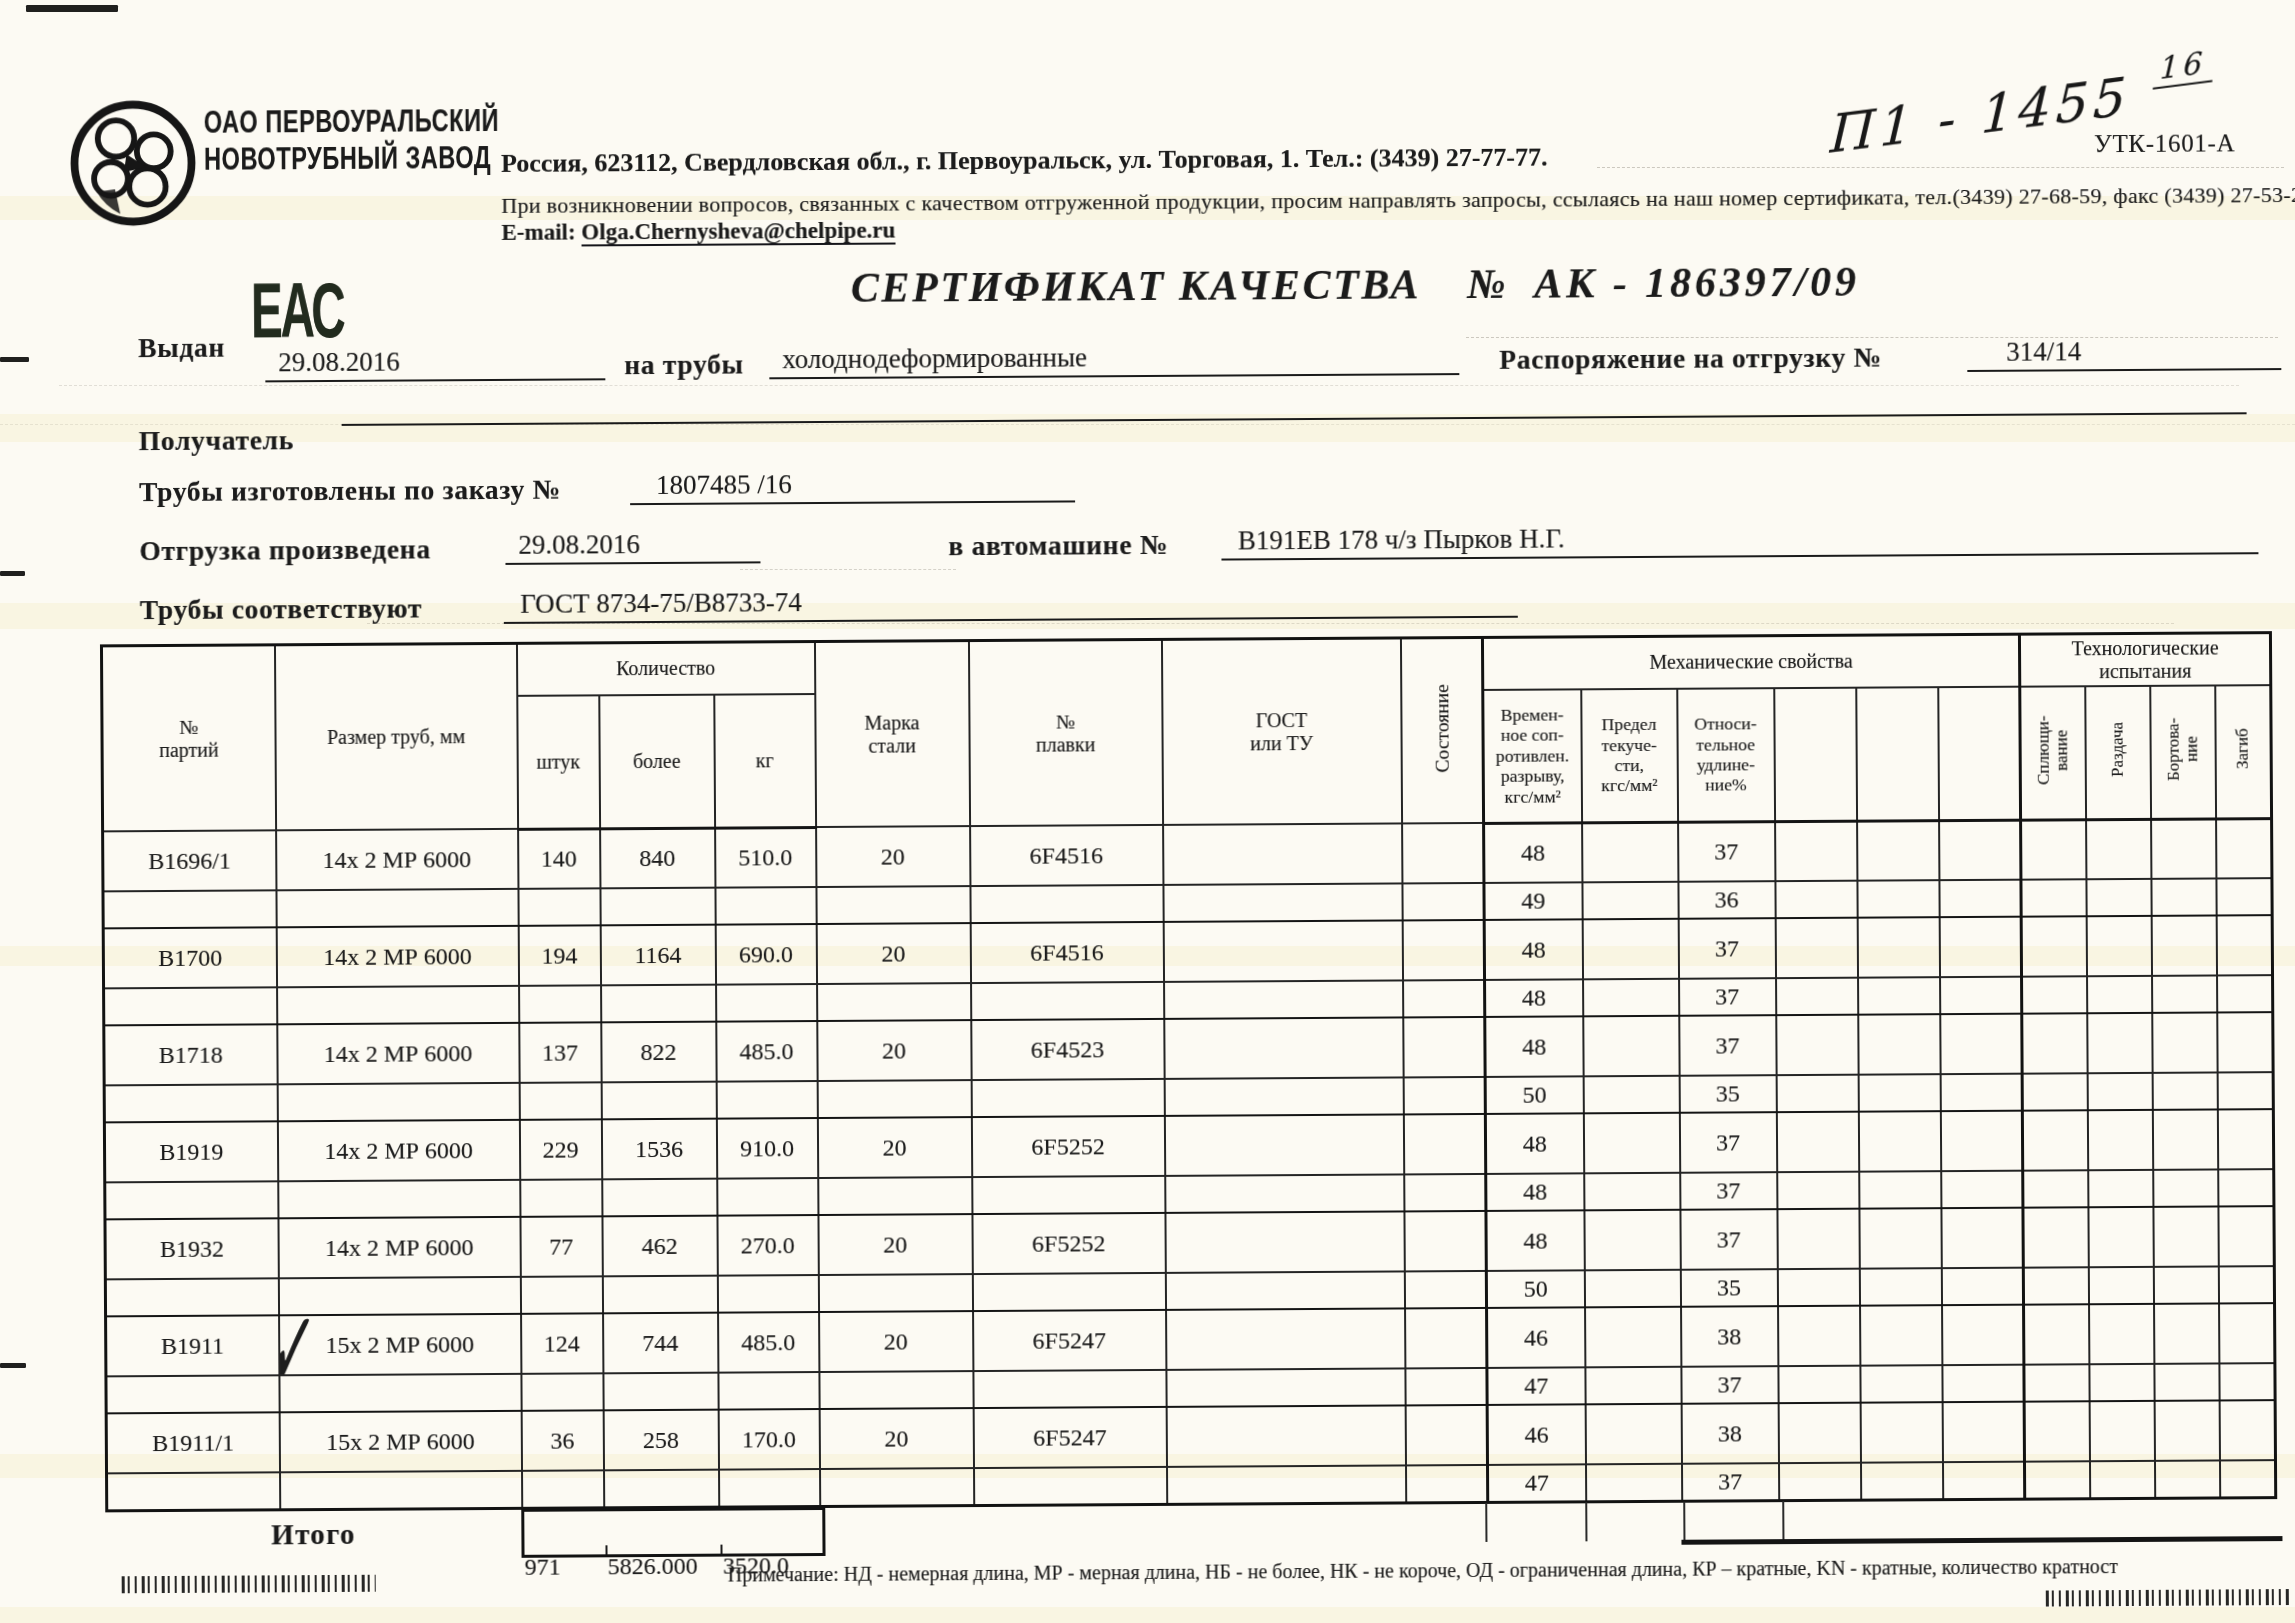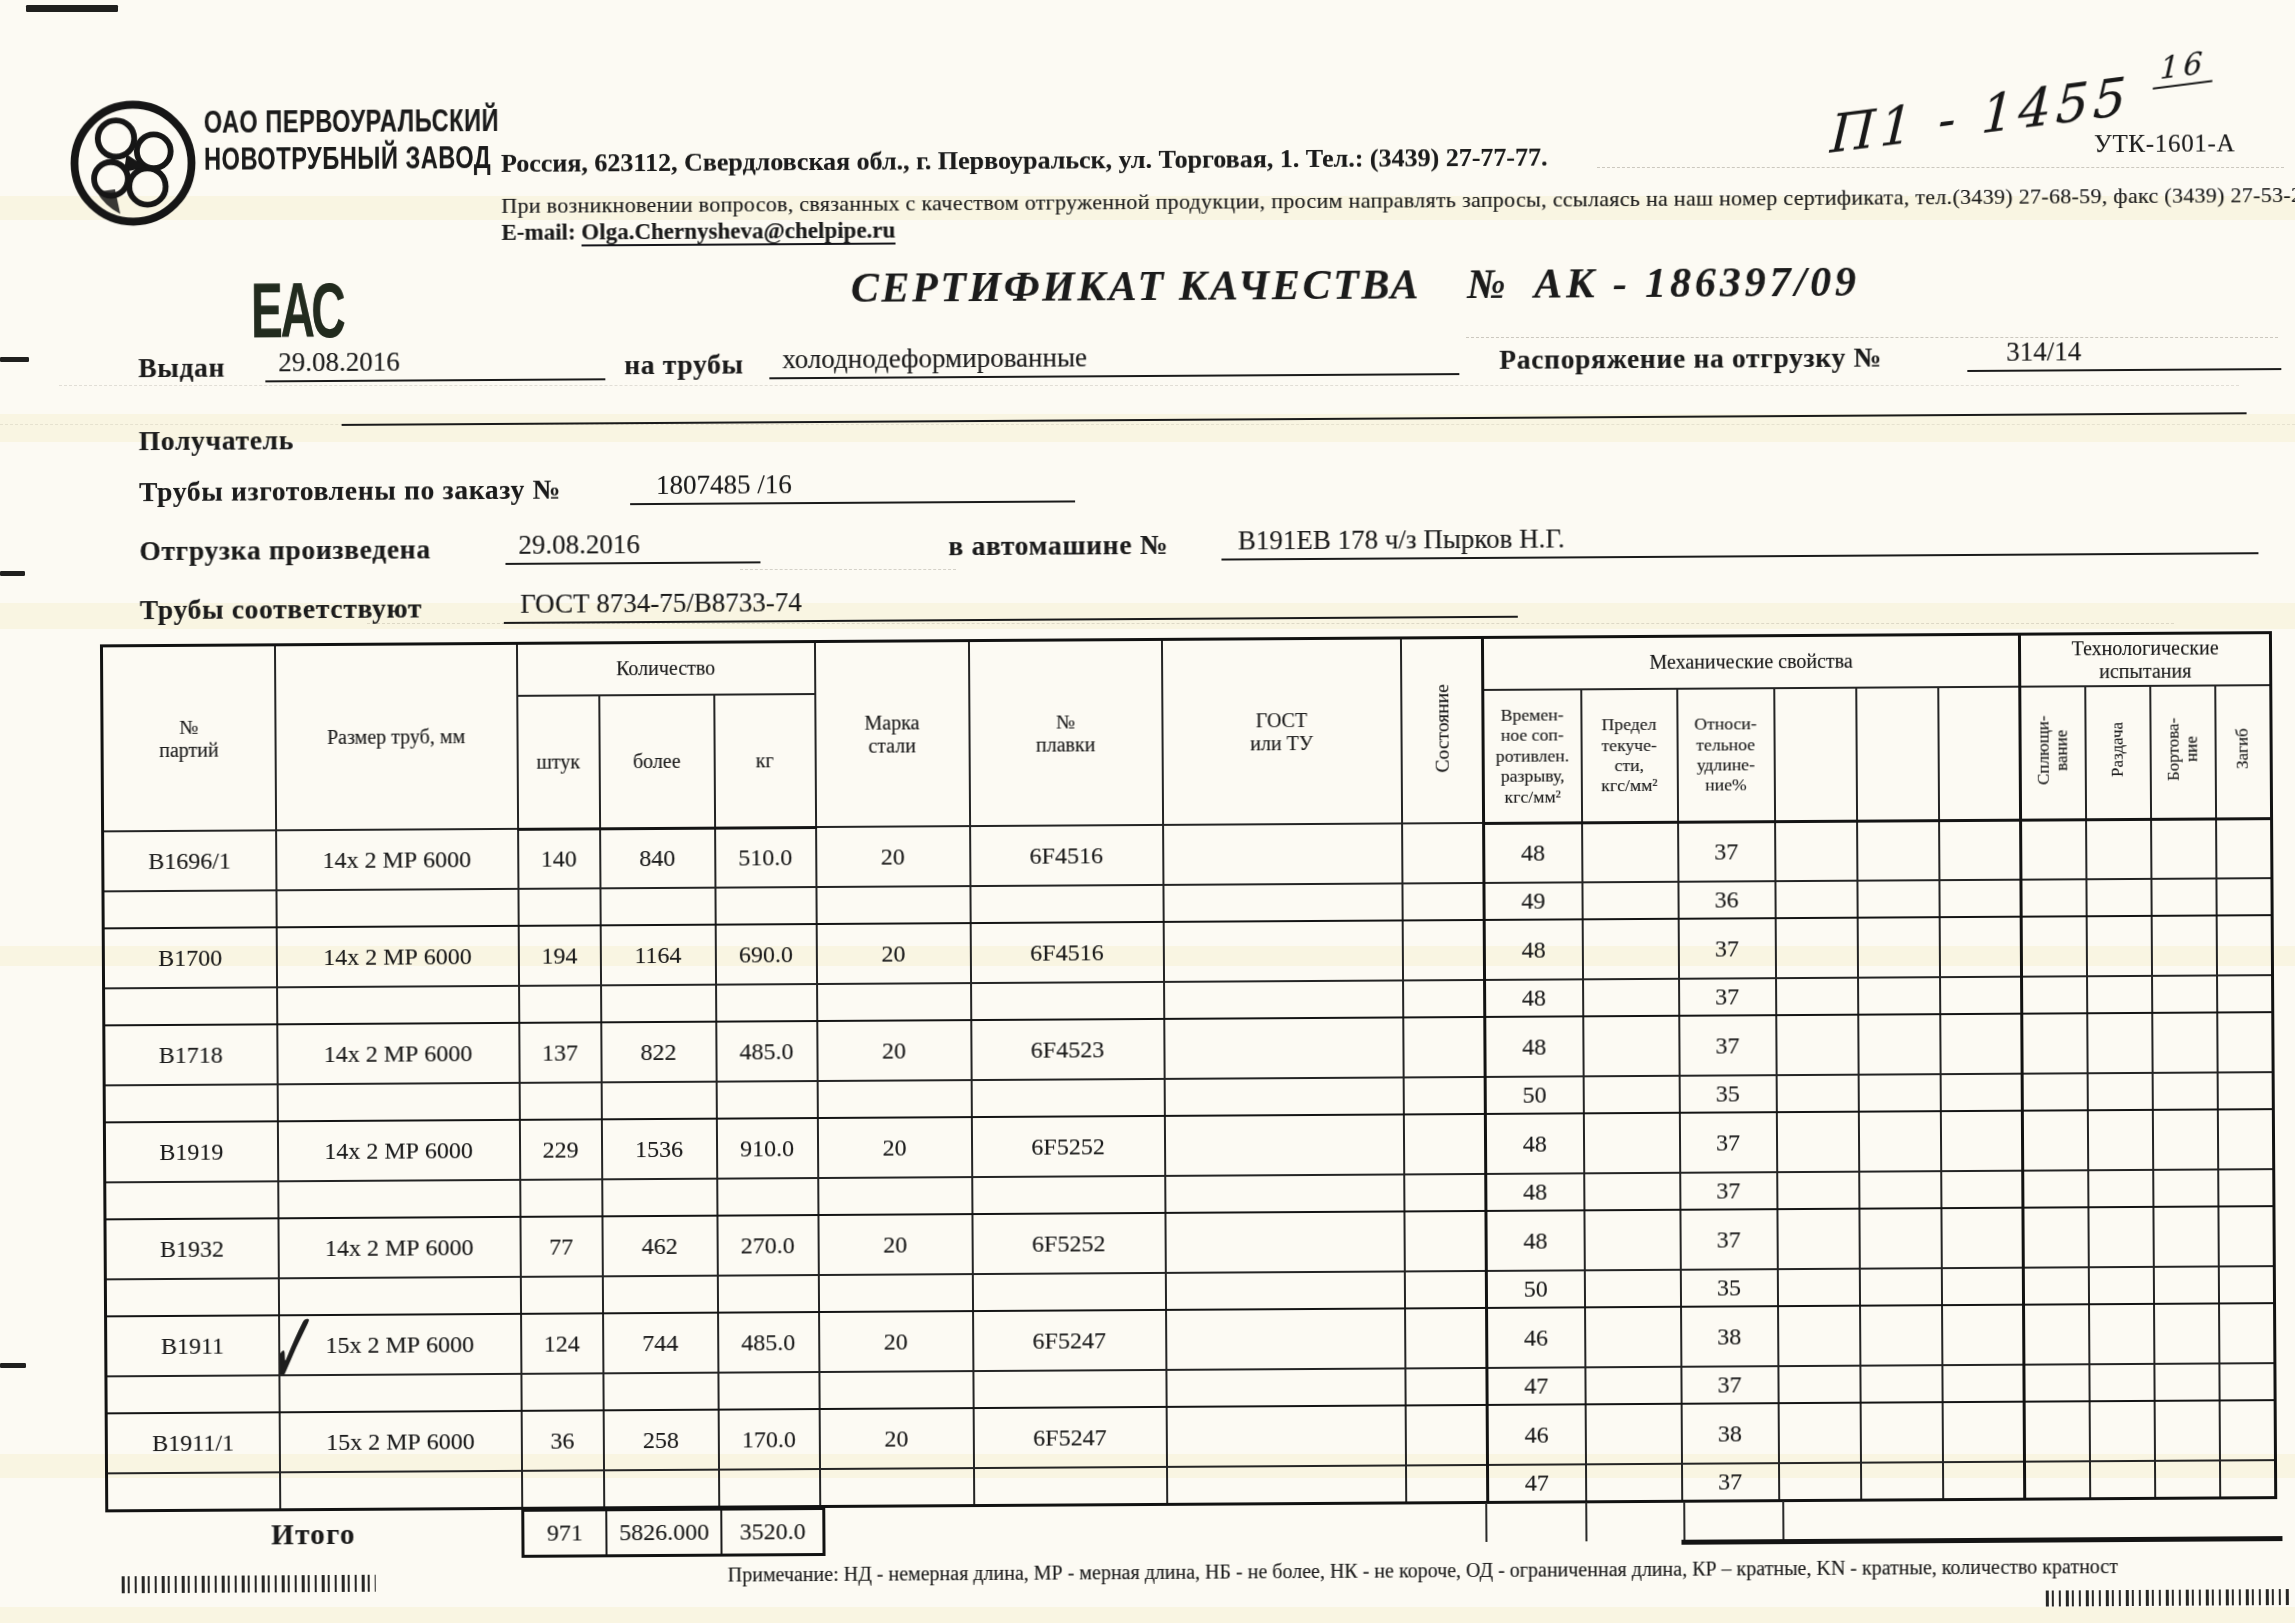--- a/index.html
+++ b/index.html
@@ -63,21 +63,21 @@
   .ra td:nth-child(10),.rb td:nth-child(10),
   .ra td:nth-child(16),.rb td:nth-child(16){border-left-width:3.9px;border-left-color:#121212;}
   .rel{position:relative;}
   .tick{position:absolute;left:1.3px;top:-34px;font-family:"DejaVu Sans",sans-serif;
         font-size:88px;font-weight:400;transform:rotate(7deg) scaleX(0.55) scaleY(1.25);
         transform-origin:left top;color:#1d1d1d;}
 
   
   .tot-label{font-weight:bold;font-size:29px;text-align:center;letter-spacing:1.3px;}
   .tot-box{display:flex;border:3.3px solid #121212;height:43px;background:transparent;}
-  .tot-box .tc{font-size:24px;line-height:43px;text-align:center;border-right:2.6px solid #1c1c1c;}
+  .tot-box .tc{font-size:24px;line-height:43px;border-right:2.6px solid #1c1c1c;margin-top:34px;}
   .tot-box .tc:last-child{border-right:none;}
   .mech-ext{display:flex;height:39px;border-left:2px solid #2a2a2a;}
   .mech-ext .mc{border-right:2px solid #2a2a2a;height:100%;}
   .ext-bottom{position:absolute;background:#141414;height:4.6px;}
 
   .note{font-size:20px;white-space:nowrap;}
 
   .barcode{position:absolute;opacity:0.92;
      background:repeating-linear-gradient(90deg,#141414 0 3.3px,transparent 3.3px 5.9px,
                 #141414 5.9px 7.9px,transparent 7.9px 13px,#141414 13px 15px,transparent 15px 20px);}
@@ -132,21 +132,21 @@
       <span>П1 - 1455</span><span class="sup">16</span>
     </div>
     <div class="abs formcode" style="left:2098px;top:136px">УТК-1601-А</div>
 
     <div class="abs eac" style="left:254px;top:261px">ЕАС</div>
 
     <div class="abs title" style="left:854px;top:262px">
       <span>СЕРТИФИКАТ КАЧЕСТВА</span><span class="num-sign">№</span><span class="num">АК -  186397/09</span>
     </div>
 
-    <span class="abs flabel" style="left:141px;top:346px">Выдан</span>
+    <span class="abs flabel" style="left:141px;top:326px">Выдан</span>
     <span class="abs fval" style="left:268px;top:340px;width:327px;padding-left:13px">29.08.2016</span>
     <span class="abs flabel" style="left:627px;top:346px">на трубы</span>
     <span class="abs fval" style="left:772px;top:340px;width:677px;padding-left:13px">холоднодеформированные</span>
     <span class="abs flabel" style="left:1502px;top:346px">Распоряжение на отгрузку №</span>
     <span class="abs fval" style="left:1970px;top:340px;width:275px;padding-left:39px">314/14</span>
 
     <span class="abs flabel" style="left:141px;top:419px">Получатель</span>
     <span class="abs fline" style="left:344px;top:384px;width:1905px"></span>
 
     <span class="abs flabel" style="left:141px;top:470px">Трубы изготовлены по заказу №</span>

